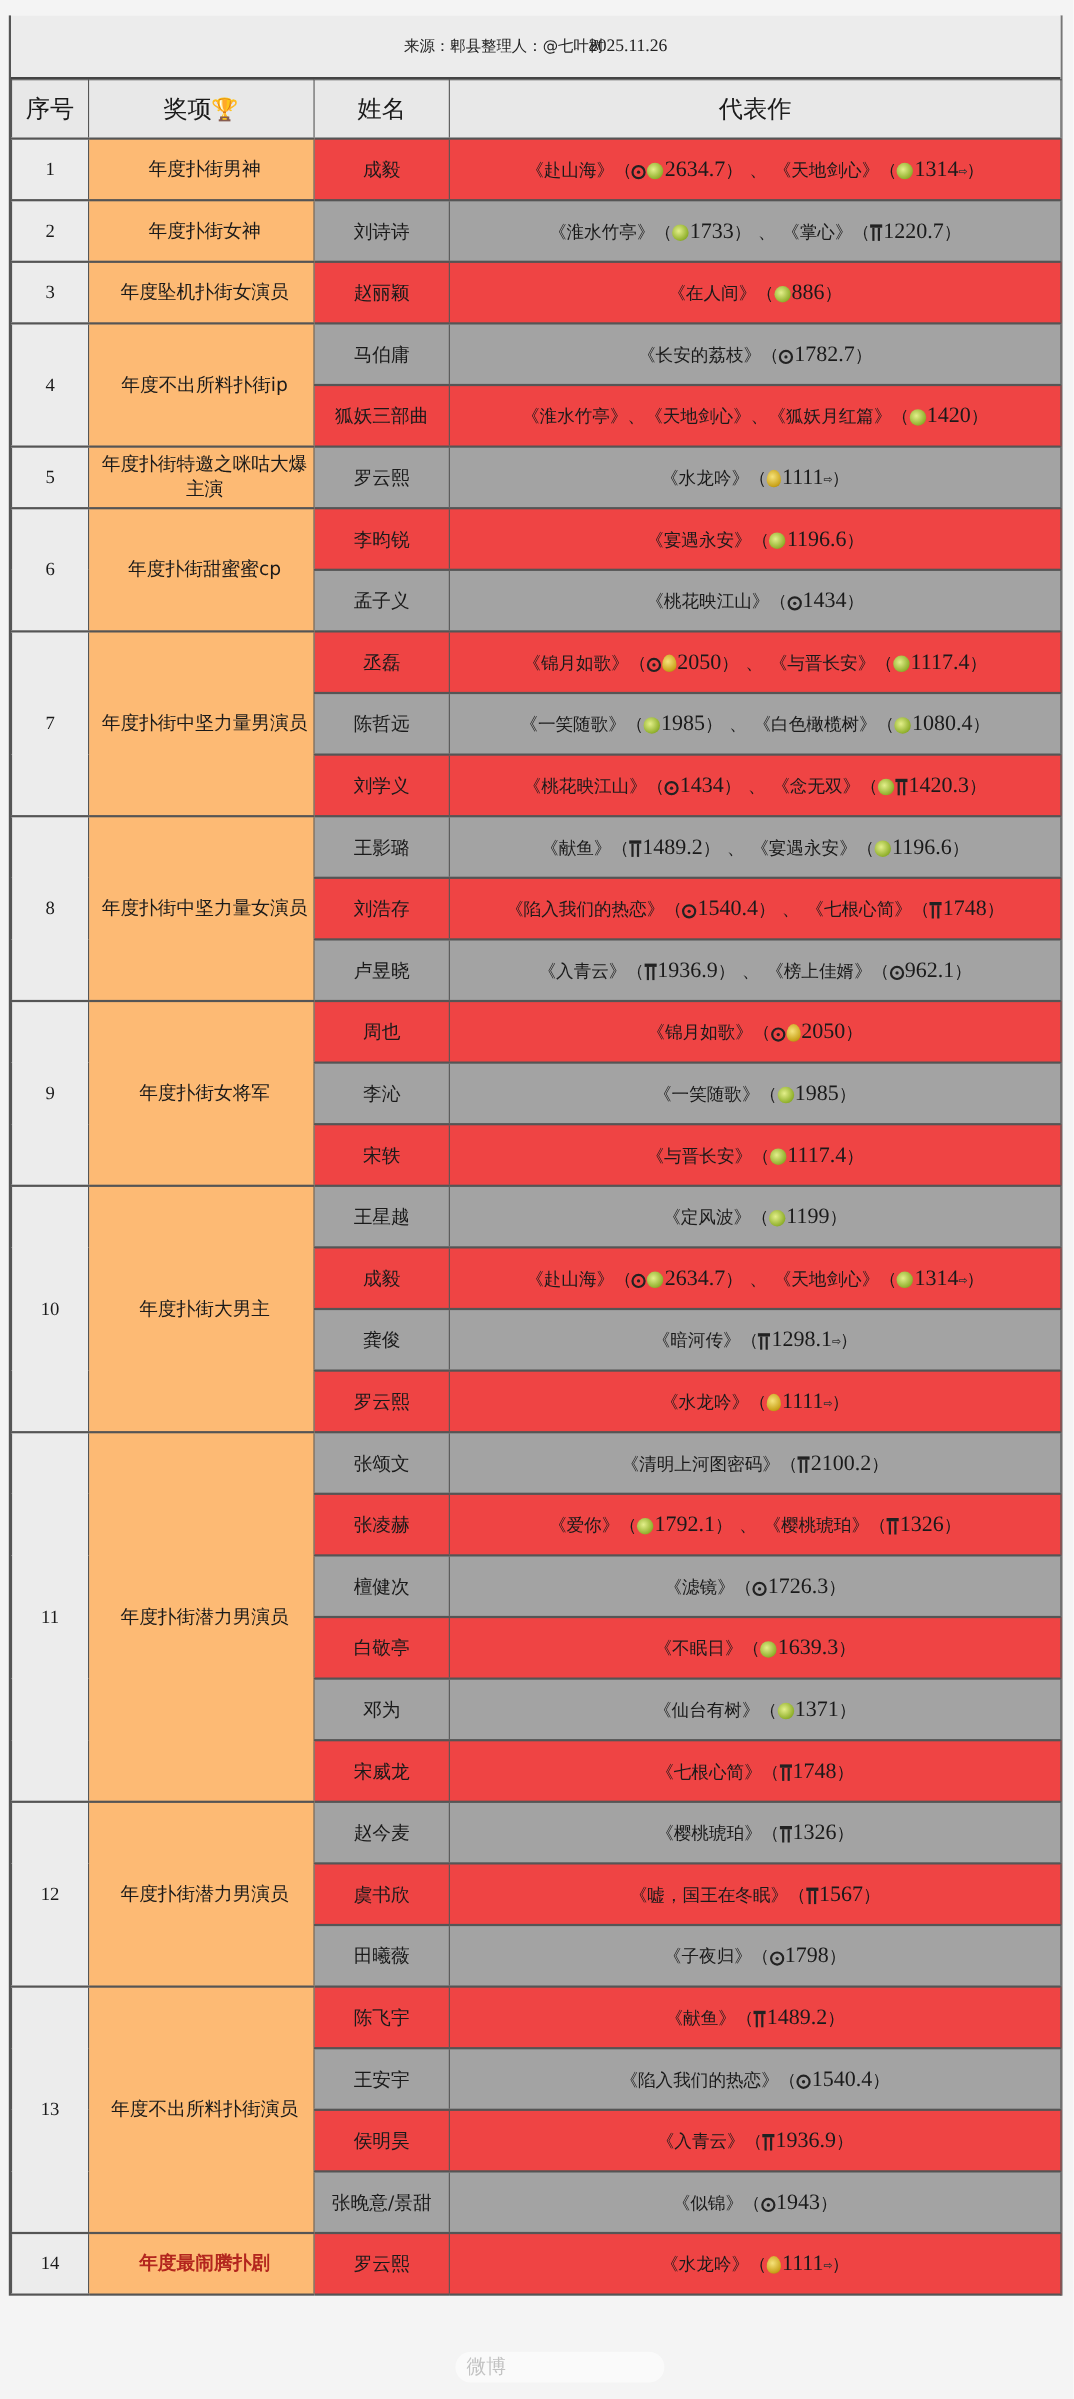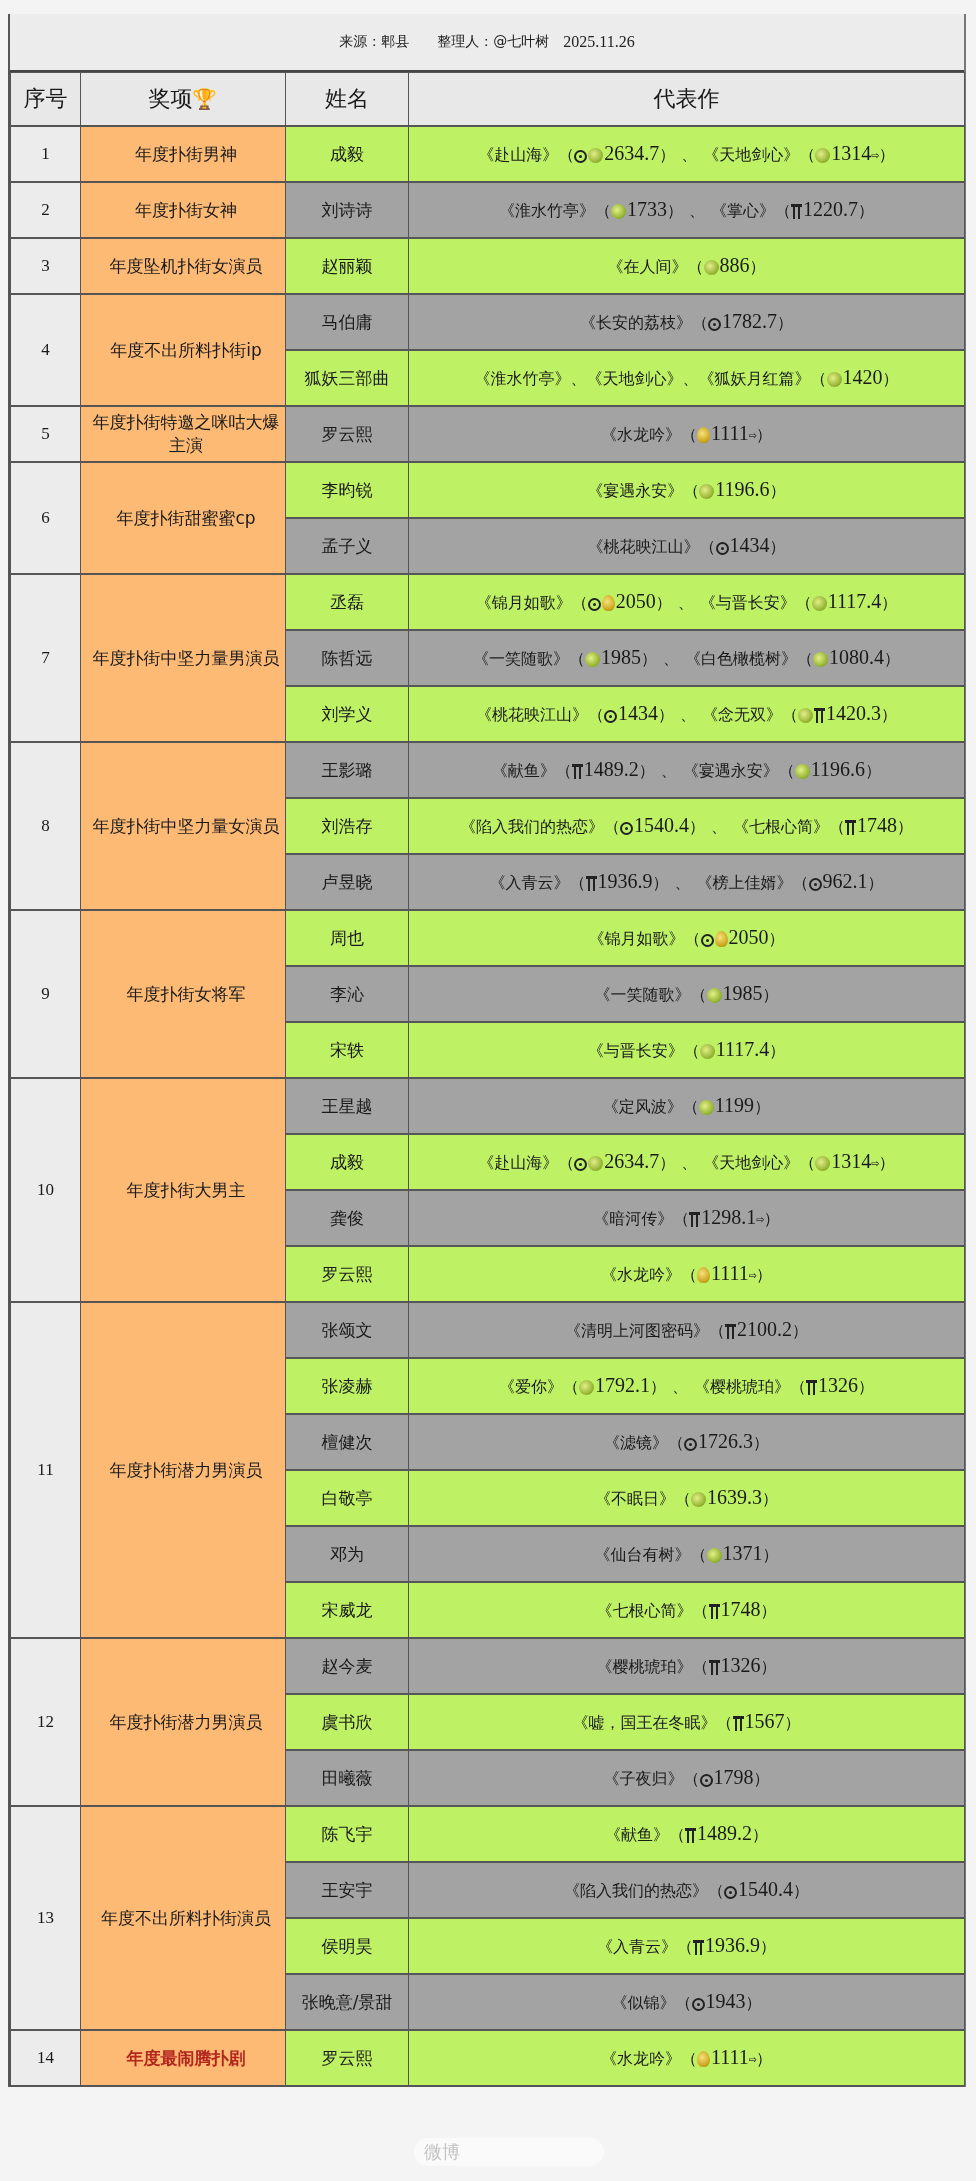--- a/index.html
+++ b/index.html
@@ -18,37 +18,37 @@
   .title-row {
     height: 56px; background: #ececec;
     border-top: 2px solid #444; border-bottom: 2px solid #444;
     display: flex; align-items: center; justify-content: center;
     font-family: "DejaVu Serif", "Liberation Serif", serif;
     font-weight: bold; font-size: 34px; letter-spacing: 1px; color: #111;
   }
   .sub-row {
     height: 56px; background: #ececec; border-bottom: 2px solid #444;
     display: flex; align-items: center; justify-content: center;
-    font-size: 14px; color: #222; gap: 28px;
+    font-size: 14px; color: #222; 
   }
   .sub-row .date { font-family: "Liberation Serif", serif; font-size: 16px; margin-left: -14px; }
   table { border-collapse: collapse; width: 954px; table-layout: fixed; }
   col.c-no { width: 70px; } col.c-award { width: 205px; } col.c-name { width: 123px; } col.c-works { width: 556px; }
   th, td {
     border: 1px solid #555; border-bottom: 2px solid #555;
     text-align: center; vertical-align: middle; padding: 0 4px;
   }
   th { height: 52px; background: #e8e8e8; font-size: 22px; font-weight: normal; }
   td { height: 54px; font-size: 17px; }
   td.no { font-family: "Liberation Serif", serif; font-size: 17px; background: #ececec; }
   td.award { background: #fdba74; line-height: 1.35; padding-left: 10px; }
   td.award.red { color: #b3261e; font-weight: bold; }
   td.name { background: #f7f7f7; }
   tr.shade td.name, tr.shade td.works { background: #a3a3a3; }
-  tr.plain td.name, tr.plain td.works { background: #bef264; }
+  tr.plain td.name, tr.plain td.works { background: #ef4444; }
   td.works { white-space: nowrap; font-size: 16px; }
   .work { display: inline; }
   .sep { margin: 0 6px; }
   .score { font-family: "Liberation Serif", serif; font-size: 20px; }
   .ico { display: inline-block; vertical-align: -3px; margin-right: 1px; }
   .ico-iqiyi { width: 13px; height: 13px; border-radius: 50%; border: 2px solid #222; box-sizing: border-box; position: relative; }
   .ico-iqiyi::after { content: ""; position: absolute; left: 3px; top: 3px; width: 3px; height: 3px; background: #222; border-radius: 50%; }
   .ico-youku { width: 15px; height: 15px; border-radius: 50%; background: radial-gradient(circle at 40% 40%, #e3ef8a, #8eae2a 70%, #5c7a12); }
   .ico-mango { width: 13px; height: 16px; border-radius: 50% 50% 50% 50% / 60% 60% 40% 40%; background: radial-gradient(circle at 40% 40%, #f6e27a, #c9a21a 70%, #8a6d08); }
   .ico-tencent { width: 11px; height: 15px; position: relative; }

